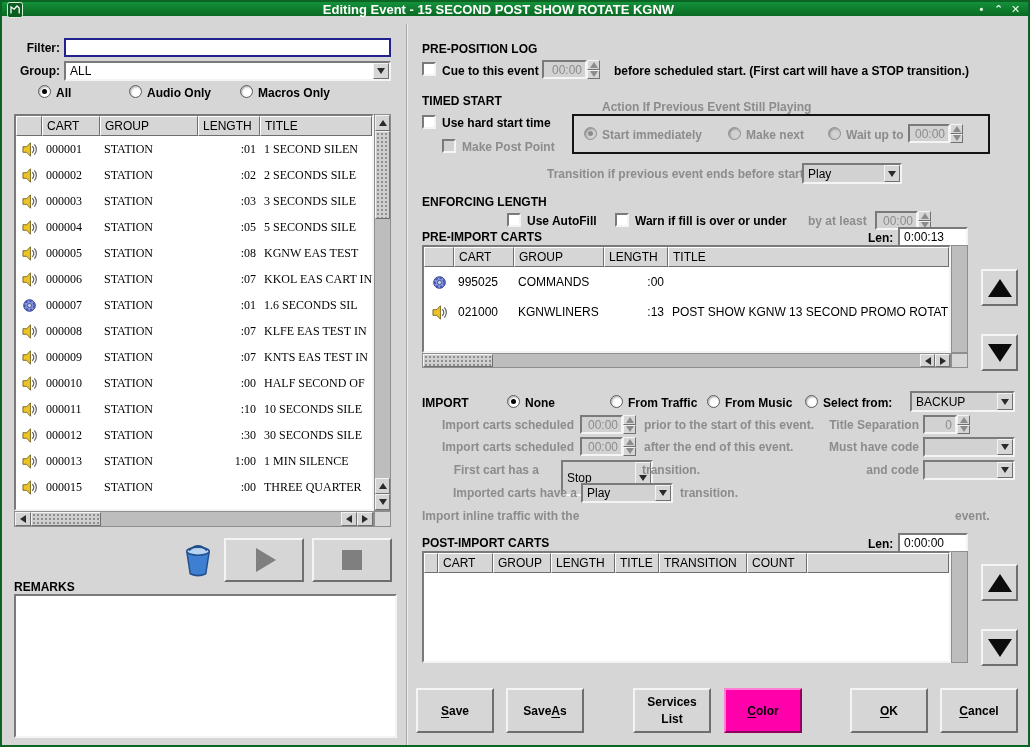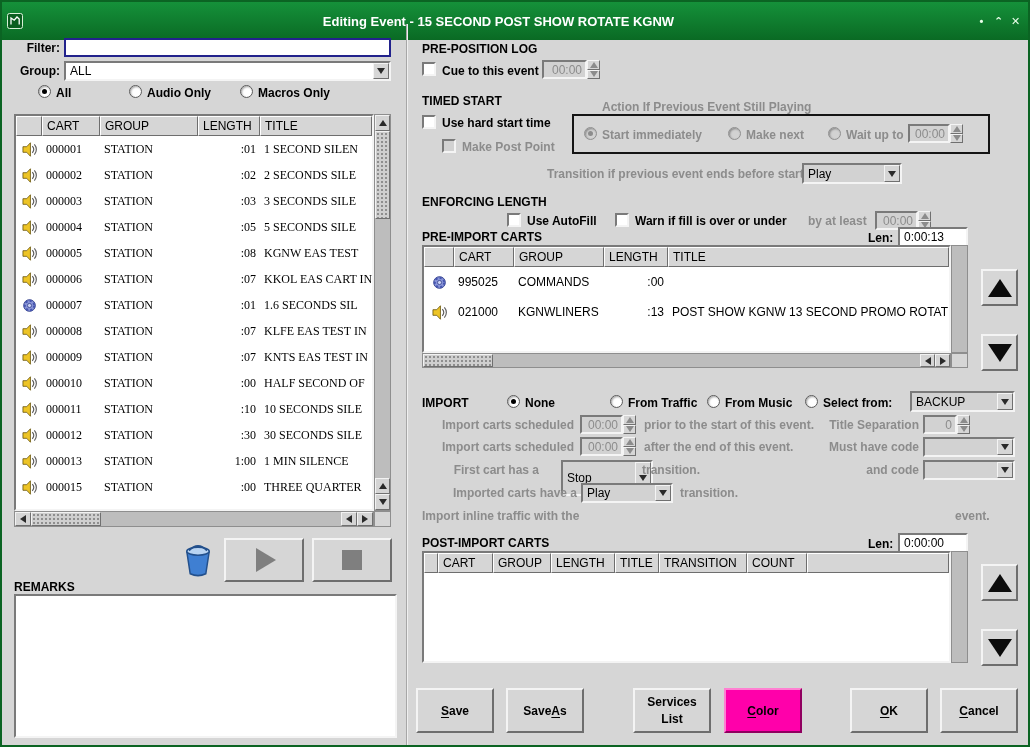--- a/index.html
+++ b/index.html
@@ -1,19 +1,19 @@
 <!DOCTYPE html>
 <html><head>
 <meta charset="utf-8">
 <style>
   *{margin:0;padding:0;box-sizing:border-box;}
   html,body{width:1030px;height:747px;overflow:hidden;}
   body{font-family:"Liberation Sans","DejaVu Sans",sans-serif;font-size:12px;color:#000;background:#d6d6d6;}
   #window{position:relative;width:1030px;height:747px;border:2px solid #0b6423;background:#d6d6d6;overflow:hidden;}
-  .titlebar{position:absolute;left:0;top:0;right:0;height:38px;background:linear-gradient(#15913a,#0a6a24);display:flex;align-items:center;padding:0 5px;gap:2px;}
+  .titlebar{position:absolute;left:0;top:0;right:0;height:14px;background:linear-gradient(#15913a,#0a6a24);display:flex;align-items:flex-start;padding:0 5px;gap:2px;}
   .title{flex:1;text-align:center;color:#fff;font-weight:bold;font-size:13px;white-space:nowrap;overflow:hidden;}
   .tb-icon{width:16px;height:16px;display:flex;}
   .tb-btn{width:15px;height:15px;color:#eaffea;font-size:11px;line-height:15px;text-align:center;cursor:pointer;font-weight:bold;}
   .bodyarea{position:absolute;left:0;top:22px;width:1026px;height:721px;}
   .abs{position:absolute;}
   .b{font-weight:bold;white-space:nowrap;}
   .dis{color:#8c8c8c;}
   .sunken{border:2px solid;border-color:#7a7a7a #f4f4f4 #f4f4f4 #7a7a7a;}
   .btn{background:#d6d6d6;border:2px solid;border-color:#f4f4f4 #6e6e6e #6e6e6e #f4f4f4;display:flex;align-items:center;justify-content:center;font-weight:bold;cursor:pointer;text-align:center;}
   .btn.pink{background:#ff00aa;border-color:#ff80d2 #90005f #90005f #ff80d2;}
@@ -373,20 +373,21 @@
       <span class="sv">00:00</span>
       <span class="sbns">
         <span class="sbn">
             <i class="tri-up"></i>
           </span>
         <span class="sbn">
             <i class="tri-dn"></i>
           </span>
       </span>
     </div>
+    <span class="abs b" style="left:612px;top:40px;">before scheduled start.  (First cart will have a STOP transition.)</span>
 
     <span class="abs b" style="left:420px;top:70px;">TIMED START</span>
     <span class="abs cb" style="left:420px;top:91px;"></span>
     <span class="abs b" style="left:440px;top:92px;">Use hard start time</span>
     <span class="abs cb dis" style="left:440px;top:115px;"></span>
     <span class="abs b dis" style="left:460px;top:116px;">Make Post Point</span>
 
     <span class="abs b dis" style="left:600px;top:76px;">Action If Previous Event Still Playing</span>
     <div class="abs gbox" style="left:570px;top:90px;width:418px;height:40px;"></div>
     <span class="abs rb dis sel" style="left:582px;top:103px;"></span>

